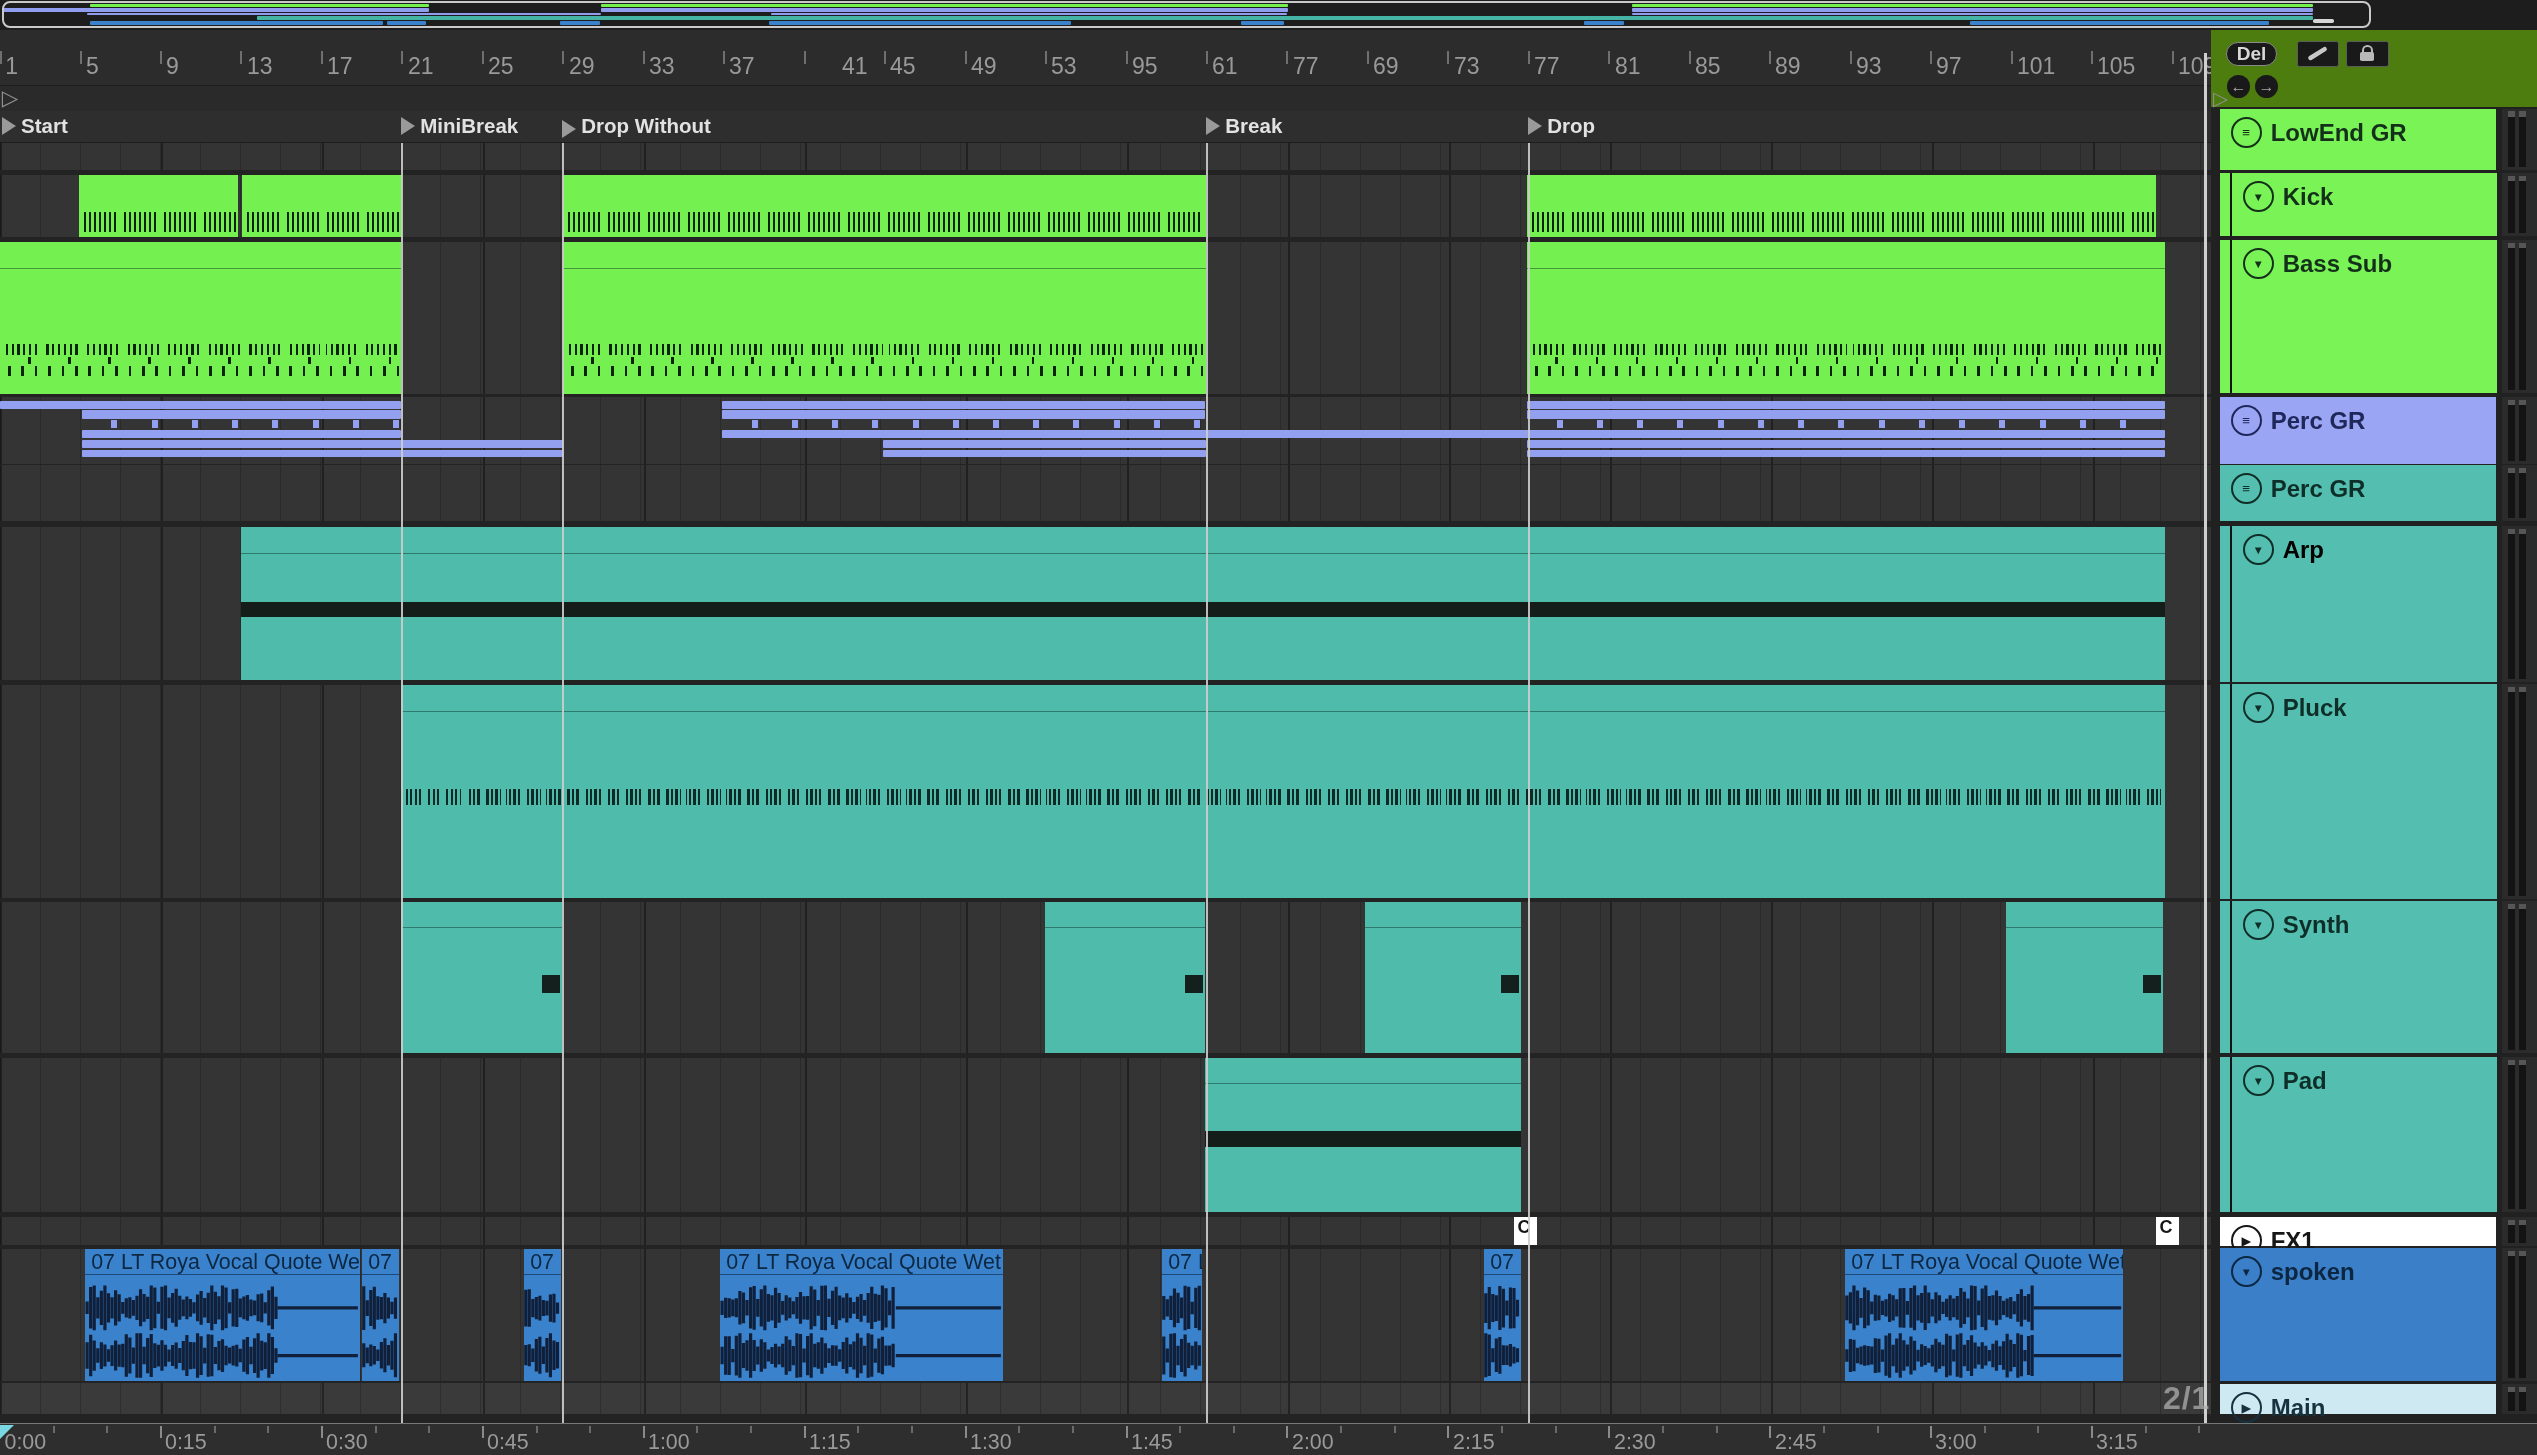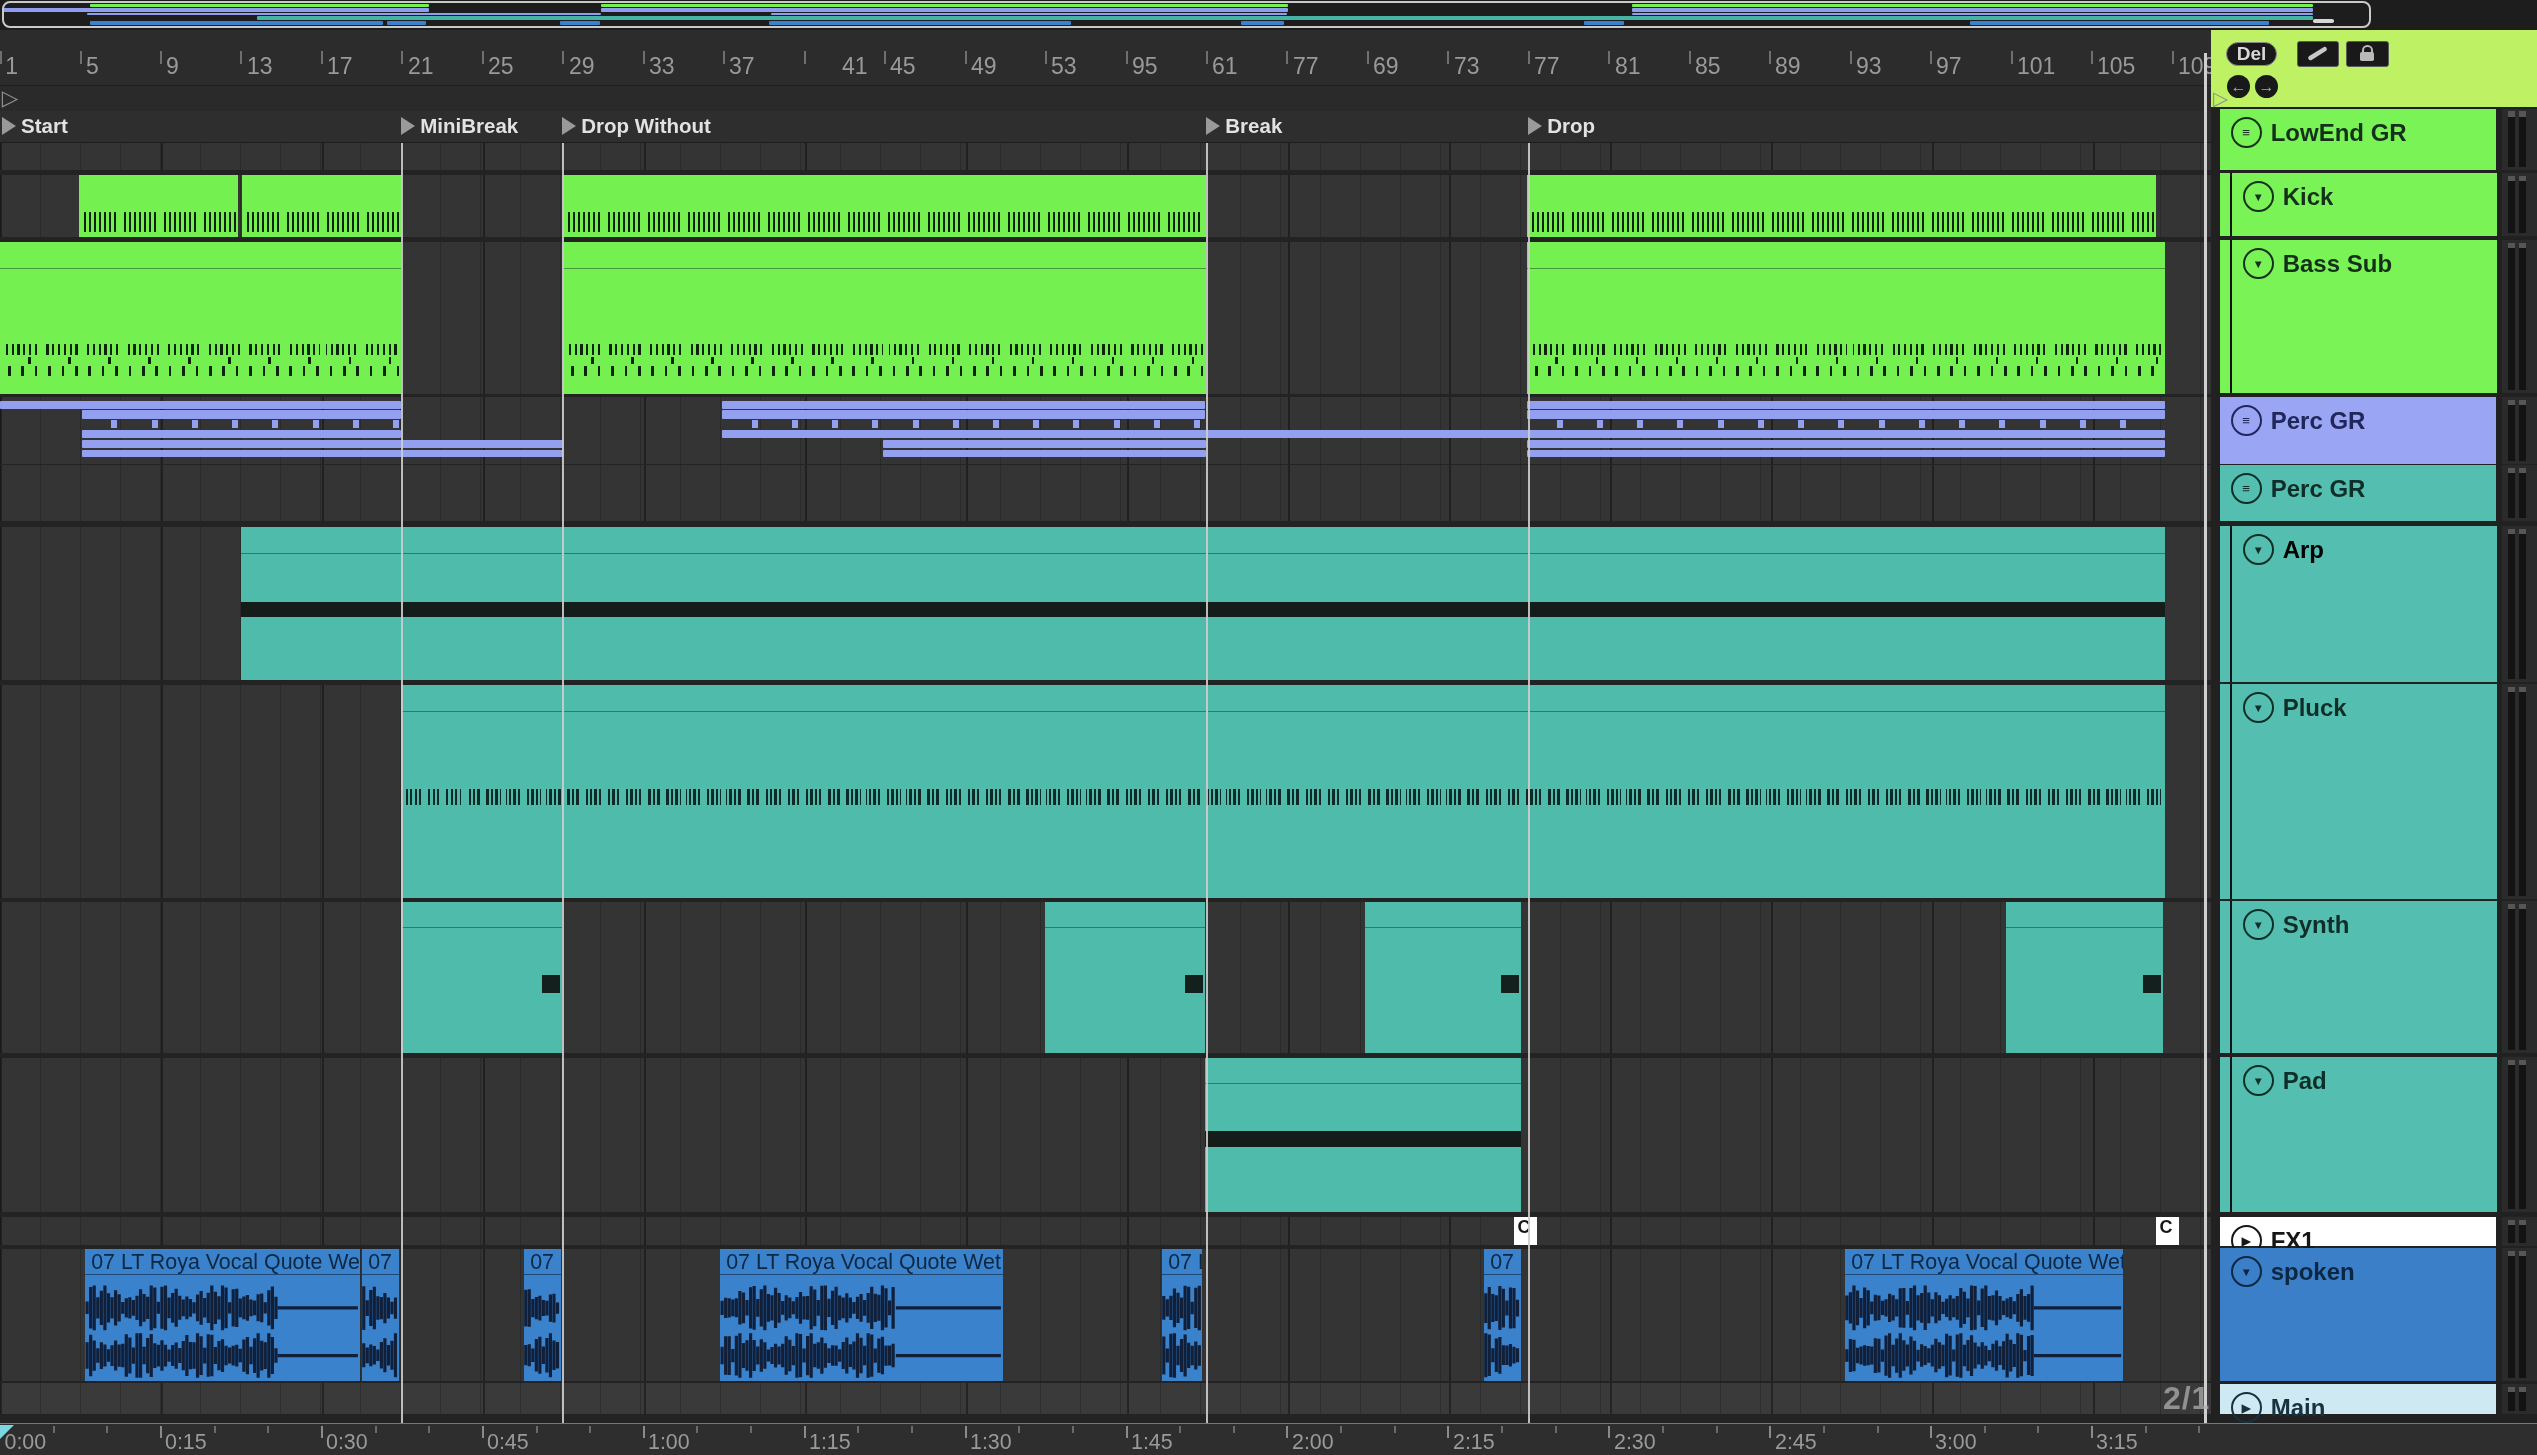--- a/index.html
+++ b/index.html
@@ -7,21 +7,21 @@
     position:relative;width:2538px;height:1455px;overflow:hidden;
     background:#232323;font-family:"Liberation Sans",sans-serif;
     -webkit-font-smoothing:antialiased;
   }
   
   #overview{position:absolute;left:0;top:0;width:2538px;height:30px;background:#1d1d1d;z-index:40;}
   .ov-seg{position:absolute;border-radius:0.9px;}
   #ov-viewport{position:absolute;left:1.8px;top:0.9px;height:25px;border:2.7px solid #c9c9c9;border-radius:8px;background:transparent;}
   .ov-dash{position:absolute;background:#d6d6d6;height:3.6px;border-radius:1.8px;}
   
-  #topright{position:absolute;left:2211px;top:30px;width:326px;height:77px;background:#bef264;z-index:41;}
+  #topright{position:absolute;left:2211px;top:30px;width:326px;height:77px;background:#4d7c0f;z-index:41;}
   .pill-btn{position:absolute;background:#191919;border:1.8px solid #8a8a8a;border-radius:13.4px;color:#d8d8d8;
     font-size:19px;font-weight:700;text-align:center;line-height:22px;}
   .sq-btn{position:absolute;background:#191919;border:0.9px solid #5c5c5c;border-radius:2.7px;}
   .circle-btn{position:absolute;width:23px;height:23px;border-radius:50%;background:#191919;color:#a8a8a8;
     font-size:16px;font-weight:700;text-align:center;line-height:23px;}
   .lock-body{position:absolute;left:12.5px;top:10.7px;width:14.3px;height:9px;background:#b9b9b9;border-radius:1.8px;}
   .lock-arc{position:absolute;left:15px;top:3.6px;width:7.1px;height:7.1px;border:2.7px solid #b9b9b9;border-bottom:none;border-radius:5.3px 5.3px 0 0;}
   
   #bar-ruler{position:absolute;left:0;top:30px;width:2211px;height:55px;background:#2c2c2c;border-bottom:0.9px solid #1e1e1e;z-index:30;}
   .bar-num{position:absolute;bottom:5.3px;color:#999;font-size:23px;}
@@ -196,21 +196,21 @@
 <span class="edge-tri" style="left:2213px;top:87px;">▷</span>
 <div id="locator-row">
     <div class="loc-flag" style="position: absolute; left: 1.8px; top: 2.7px;">
       <span class="loc-tri"></span>
       <span class="loc-label">Start</span>
     </div>
     <div class="loc-flag" style="position: absolute; left: 401px; top: 2.7px;">
       <span class="loc-tri"></span>
       <span class="loc-label">MiniBreak</span>
     </div>
-    <div class="loc-flag" style="position: absolute; left: 562px; top: 2.7px;">
+    <div class="loc-flag" style="position: absolute; left: 562px; top: 2.7px; align-items: flex-end;">
       <span class="loc-tri"></span>
       <span class="loc-label">Drop Without</span>
     </div>
     <div class="loc-flag" style="position: absolute; left: 1206px; top: 2.7px;">
       <span class="loc-tri"></span>
       <span class="loc-label">Break</span>
     </div>
     <div class="loc-flag" style="position: absolute; left: 1528px; top: 2.7px;">
       <span class="loc-tri"></span>
       <span class="loc-label">Drop</span>

